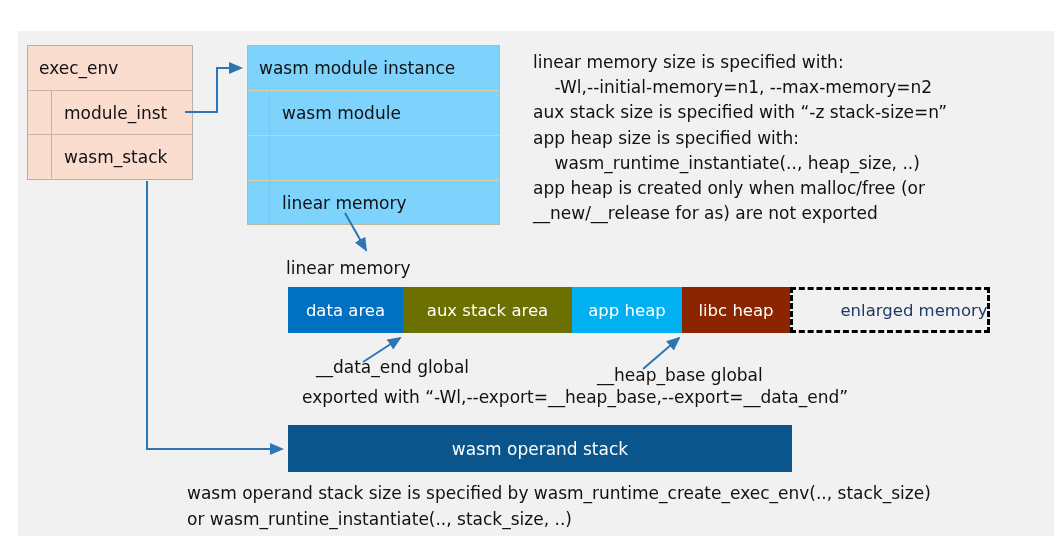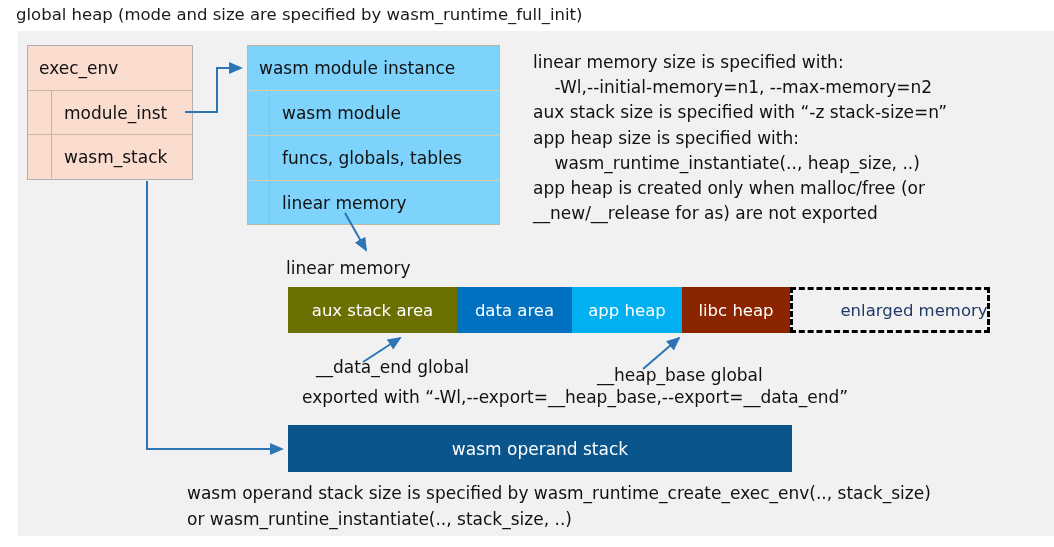--- a/index.html
+++ b/index.html
@@ -194,21 +194,20 @@
     left: 0; top: 0;
     width: 1054px; height: 547px;
     pointer-events: none;
   }
 </style>
 </head>
 <body>
 
 <div id="root">
 
-  <div class="title">global heap (mode and size are specified by wasm_runtime_full_init)</div>
 
   <div class="panel"></div>
 
   <div class="struct" id="exec-env-box">
     <div class="row hdr">
       <div class="cell">exec_env</div>
     </div>
     <div class="row sub1">
       <div class="gutter"></div>
       <div class="cell">module_inst</div>
@@ -222,40 +221,39 @@
   <div class="struct" id="module-instance-box">
     <div class="row hdr">
       <div class="cell">wasm module instance</div>
     </div>
     <div class="row sub">
       <div class="gutter"></div>
       <div class="cell">wasm module</div>
     </div>
     <div class="row sub">
       <div class="gutter"></div>
-      <div class="cell">funcs, globals, tables</div>
     </div>
     <div class="row sub last">
       <div class="gutter"></div>
       <div class="cell">linear memory</div>
     </div>
   </div>
 
   <div class="notes">linear memory size is specified with:
     -Wl,--initial-memory=n1, --max-memory=n2
 aux stack size is specified with “-z stack-size=n”
 app heap size is specified with:
     wasm_runtime_instantiate(.., heap_size, ..)
 app heap is created only when malloc/free (or
 __new/__release for as) are not exported</div>
 
   <div class="lm-label">linear memory</div>
   <div id="memory-bar">
+      <div class="seg" style="width: 115px; background: rgb(0, 112, 192);">data area</div>
       <div class="seg" style="width: 169px; background: rgb(107, 112, 0);">aux stack area</div>
-      <div class="seg" style="width: 115px; background: rgb(0, 112, 192);">data area</div>
       <div class="seg" style="width: 110px; background: rgb(0, 176, 240);">app heap</div>
       <div class="seg" style="width: 108px; background: rgb(139, 37, 0);">libc heap</div>
       <div class="seg dashed" style="width: 200px;">enlarged memory</div>
     </div>
 
   <div class="ann" id="ann-data-end">__data_end global</div>
   <div class="ann" id="ann-heap-base">__heap_base global</div>
   <div class="ann" id="ann-exported">exported with “-Wl,--export=__heap_base,--export=__data_end”</div>
 
   <div id="operand-stack-box">

